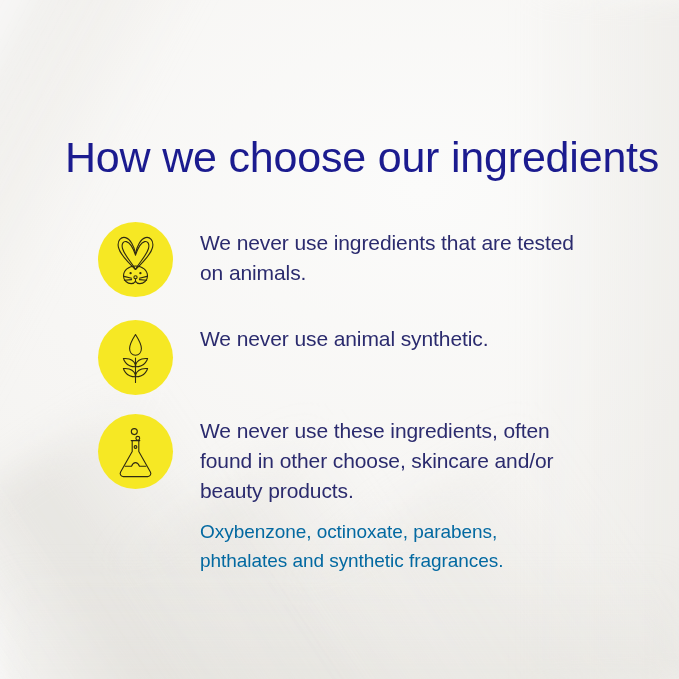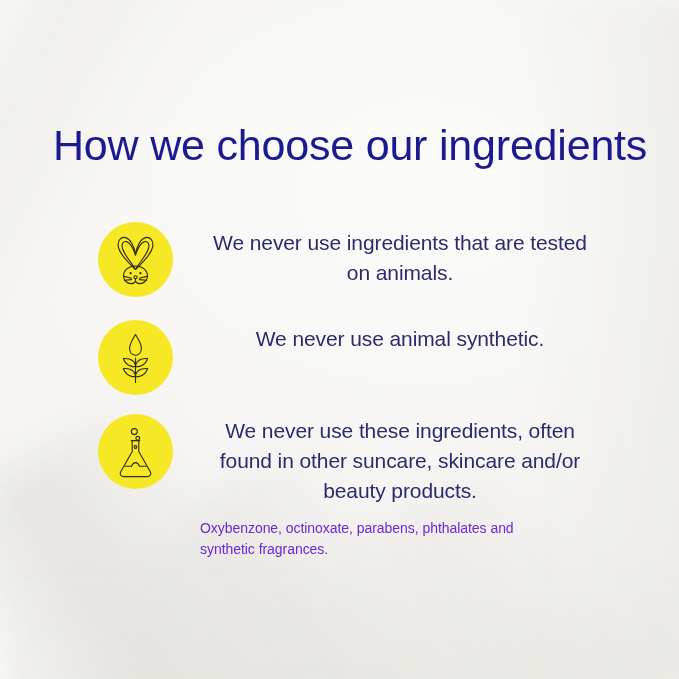--- a/index.html
+++ b/index.html
@@ -134,21 +134,21 @@
   
   .content {
     position: relative;
     z-index: 5;
   }
 
   .page-title {
     position: absolute;
     left: 53px;
     top: 122px;
-    margin: 0;
+    margin: 12px;
     font-family: "Liberation Sans", sans-serif;
     font-size: 43px;
     font-weight: 400;
     letter-spacing: -0.2px;
     line-height: 1.1;
     color: #1b1b8f;
     white-space: nowrap;
   }
 
   .items {
@@ -189,34 +189,33 @@
     position: absolute;
     left: 102px;
     top: 6px;
     width: 400px;
     font-family: "Liberation Sans", sans-serif;
     font-size: 21px;
     font-weight: 400;
     line-height: 1.42;
     color: #2b2b6e;
     letter-spacing: -0.1px;
-    text-align: center;
   }
   .item-3 .item-text { width: 400px; top: 4px; }
 
   .fine-print {
     position: absolute;
     left: 102px;
     top: 106px;
     width: 365px;
     font-family: "Liberation Sans", sans-serif;
-    font-size: 14px;
+    font-size: 19px;
     font-weight: 400;
     line-height: 1.5;
-    color: #6d28d9;
+    color: #0369a1;
     letter-spacing: -0.05px;
   }
 </style>
 </head>
 <body>
 
 <div class="stage">
 
   <div class="bg-base"></div>
   <div class="fold-tl"></div>
@@ -288,19 +287,19 @@
 
             <path d="M33.2 26.6 L 41.8 26.6"></path>
 
             <path d="M27.2 52.2 L 33.5 52.2 C 34.6 49.6 36.0 48.6 37.5 48.6 C 39.0 48.6 40.4 49.6 41.5 52.2 L 47.8 52.2"></path>
 
             <circle cx="37.5" cy="33.0" r="1.35"></circle>
             <circle cx="39.8" cy="24.3" r="1.9"></circle>
             <circle cx="36.3" cy="17.6" r="3.0"></circle>
           </svg>
         </span>
-        <div class="item-text">We never use these ingredients, often found in other suncare, skincare and/or beauty products.</div>
+        <div class="item-text">We never use these ingredients, often found in other choose, skincare and/or beauty products.</div>
         <div class="fine-print">Oxybenzone, octinoxate, parabens, phthalates and synthetic fragrances.</div>
       </div>
 
     </div>
   </div>
 </div>
 
 </body></html>

